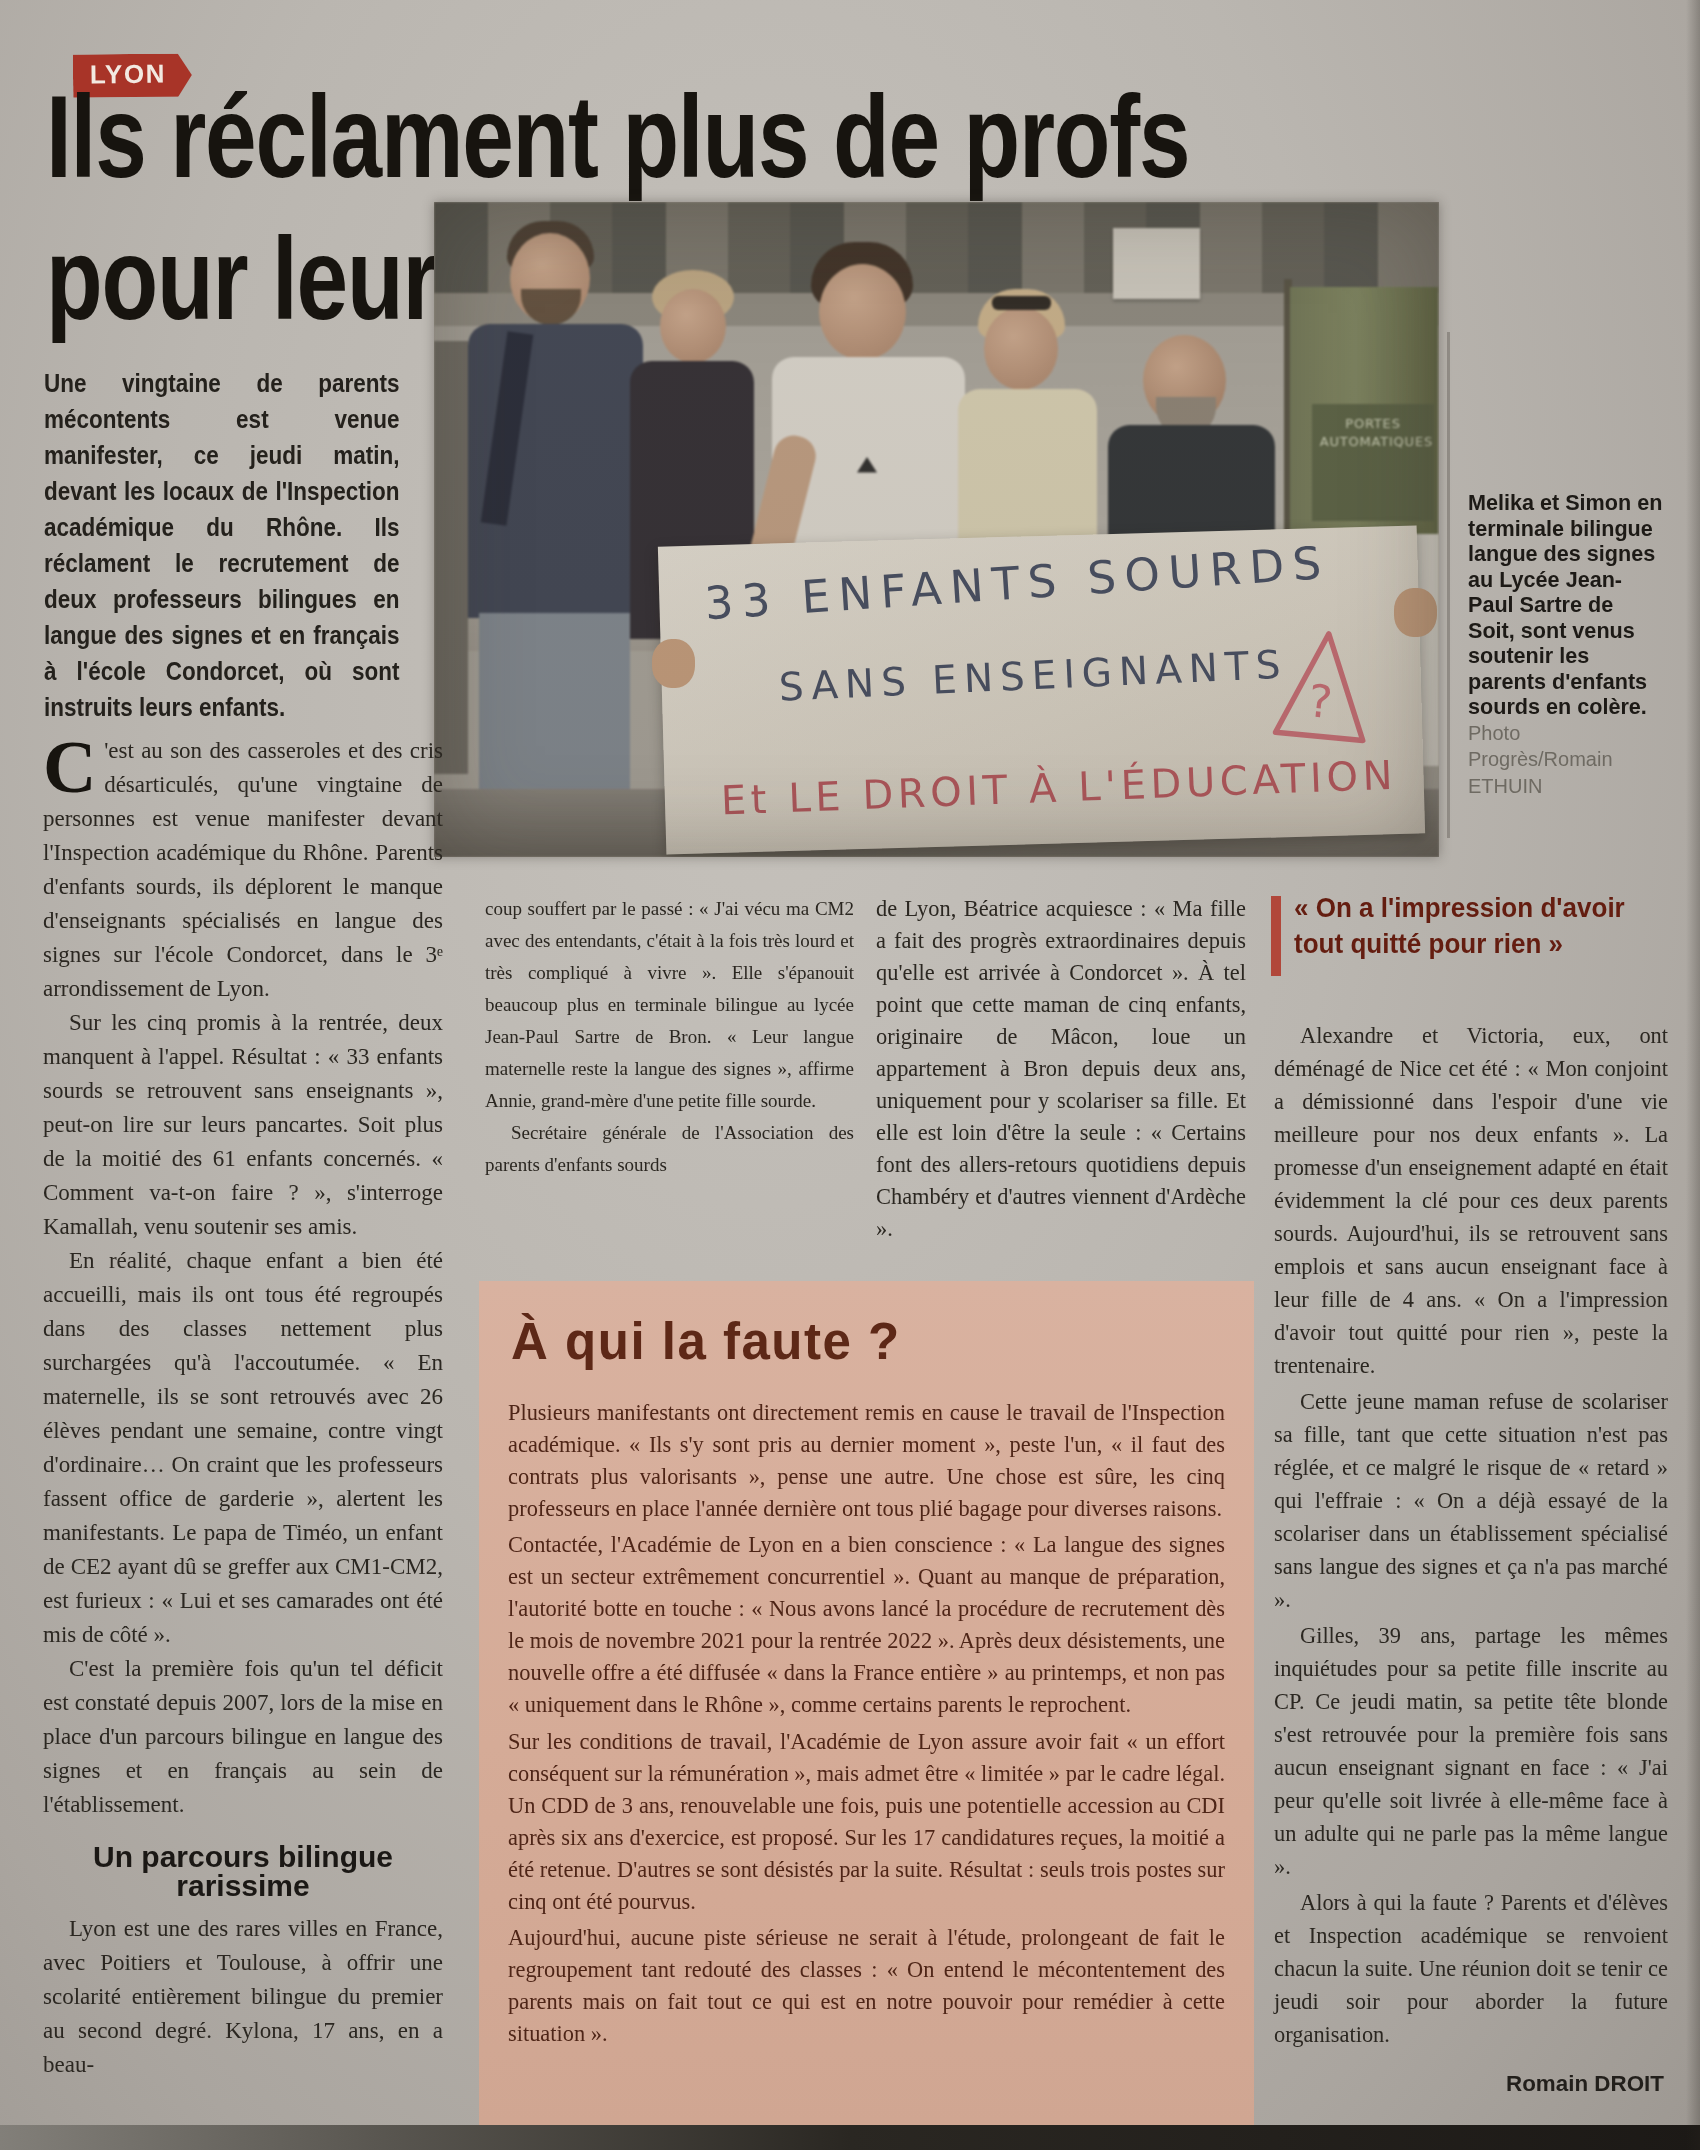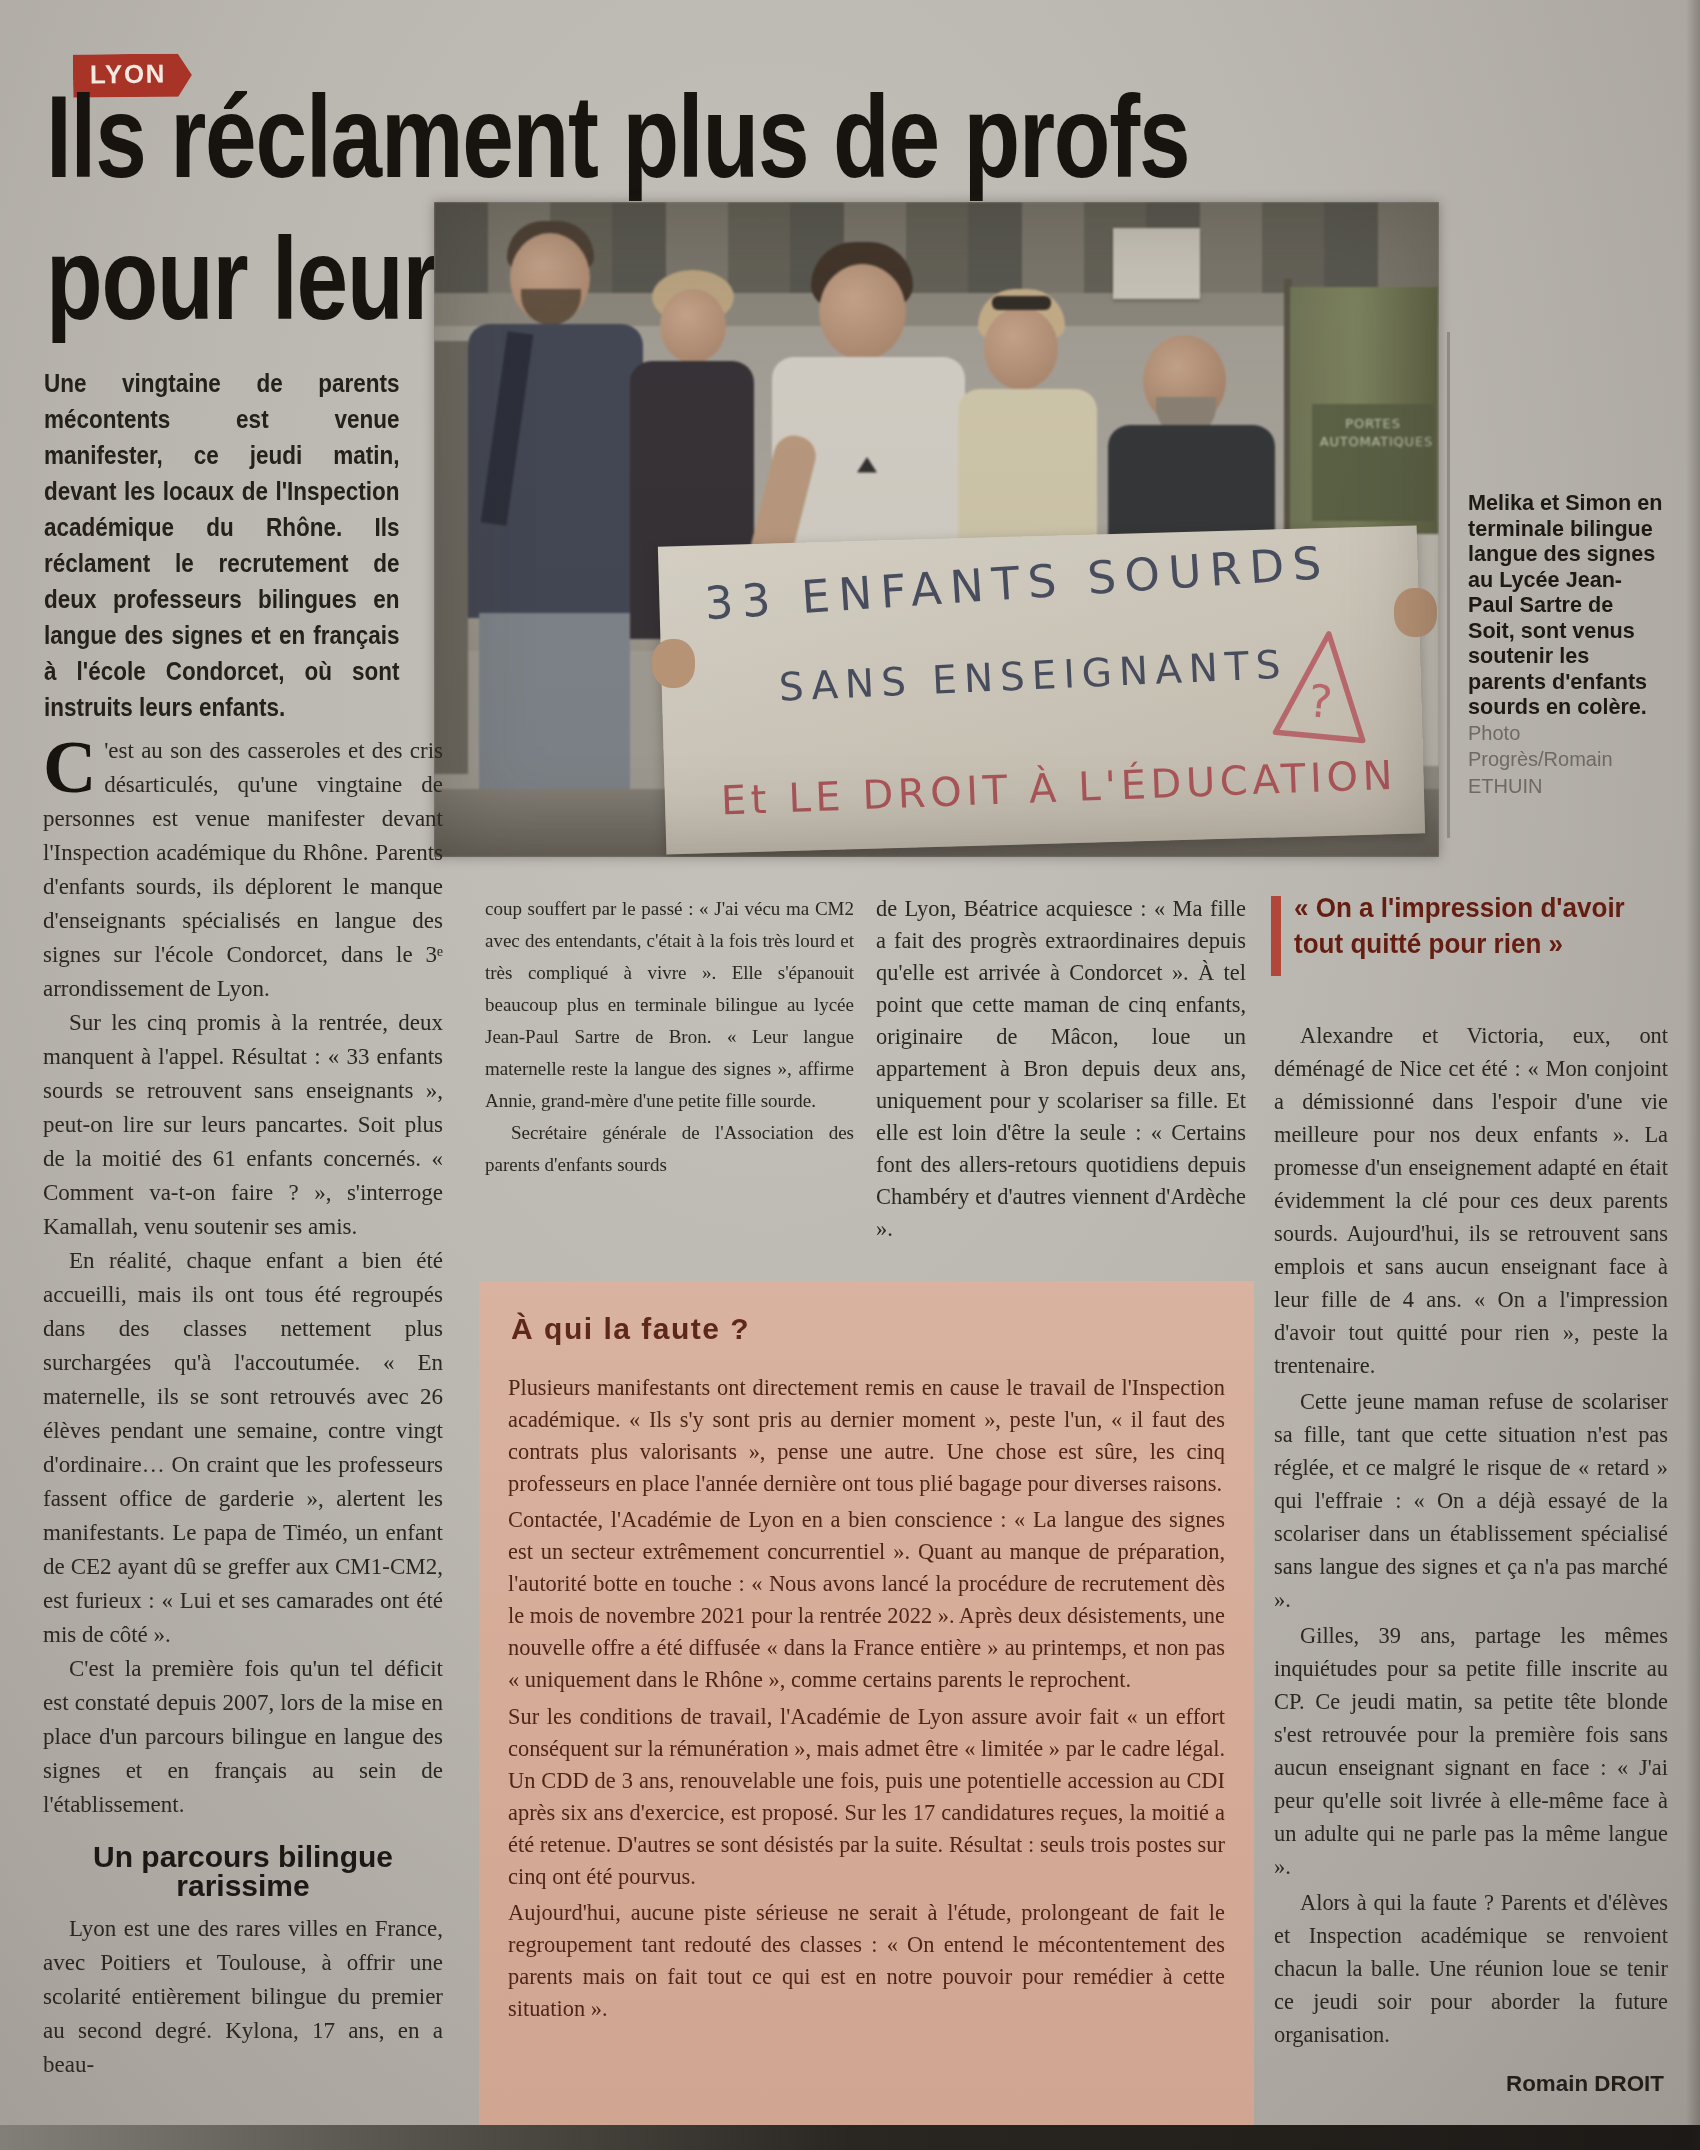--- a/index.html
+++ b/index.html
@@ -97,21 +97,21 @@
   .indent{text-indent:26px;}
   .dropcap{float:left;font-weight:bold;font-size:74px;line-height:57px;padding:4.6px 7.7px 0 0;color:#17140f;}
   .subhead{font-family:"Liberation Sans", sans-serif;font-weight:bold;font-size:30px;line-height:29px;
     margin:20px 0 12.4px 0;color:#1b1815;text-align:center;}
   .col2{left:485px;top:893px;width:369px;font-size:19px;line-height:32px;color:#2b2721;}
   .col3{left:876px;top:893px;width:370px;font-size:22.4px;line-height:32px;color:#2b2721;}
   
   .fault-box{position:absolute;left:479px;top:1281px;width:775px;height:844px;
     background:linear-gradient(180deg,#d9b2a0 0%, #d5ab97 55%, #d0a692 100%);
     padding:26px 29px;box-sizing:border-box;}
-  .fault-title{font-family:"Liberation Sans", sans-serif;font-weight:bold;font-size:30px;letter-spacing:1.5px;
+  .fault-title{font-family:"Liberation Sans", sans-serif;font-weight:bold;font-size:51px;letter-spacing:1.5px;
     color:#5d2817;margin:4.6px 0 26px 3.1px;}
   .fault-box p{font-size:22.4px;line-height:32px;color:#4e2517;text-align:justify;margin:0 0 4.6px 0;}
   
   .quote-block{position:absolute;left:1271px;top:890px;width:398px;}
   .quote-bar{position:absolute;left:0;top:6.2px;width:10px;height:80px;background:#b1473a;}
   .quote-text{margin-left:23px;font-family:"Liberation Sans", sans-serif;font-weight:bold;
     font-size:28px;line-height:36px;color:#641d10;white-space:pre-line;
     transform:scaleX(0.93);transform-origin:left top;}
   .col4-body{position:absolute;left:1274px;top:1019px;width:394px;font-size:22.4px;line-height:33px;
     color:#2b2721;text-align:justify;}
@@ -226,20 +226,20 @@
 
   <div class="quote-block">
     <div class="quote-bar"></div>
     <div class="quote-text">« On a l'impression d'avoir
 tout quitté pour rien »</div>
   </div>
   <div class="col4-body">
     <p class="indent">Alexandre et Victoria, eux, ont déménagé de Nice cet été : « Mon conjoint a démissionné dans l'espoir d'une vie meilleure pour nos deux enfants ». La promesse d'un enseignement adapté en était évidemment la clé pour ces deux parents sourds. Aujourd'hui, ils se retrouvent sans emplois et sans aucun enseignant face à leur fille de 4 ans. « On a l'impression d'avoir tout quitté pour rien », peste la trentenaire.</p>
     <p class="indent">Cette jeune maman refuse de scolariser sa fille, tant que cette situation n'est pas réglée, et ce malgré le risque de « retard » qui l'effraie : « On a déjà essayé de la scolariser dans un établissement spécialisé sans langue des signes et ça n'a pas marché ».</p>
     <p class="indent">Gilles, 39 ans, partage les mêmes inquiétudes pour sa petite fille inscrite au CP. Ce jeudi matin, sa petite tête blonde s'est retrouvée pour la première fois sans aucun enseignant signant en face : « J'ai peur qu'elle soit livrée à elle-même face à un adulte qui ne parle pas la même langue ».</p>
-    <p class="indent">Alors à qui la faute ? Parents et d'élèves et Inspection académique se renvoient chacun la balle. Une réunion loue se tenir ce jeudi soir pour aborder la future organisation.</p>
+    <p class="indent">Alors à qui la faute ? Parents et d'élèves et Inspection académique se renvoient chacun la suite. Une réunion doit se tenir ce jeudi soir pour aborder la future organisation.</p>
   </div>
   <div class="byline">Romain DROIT</div>
 
   <div class="bottom-edge"></div>
   <div class="right-edge"></div>
 </div>
 
 
 </body></html>

